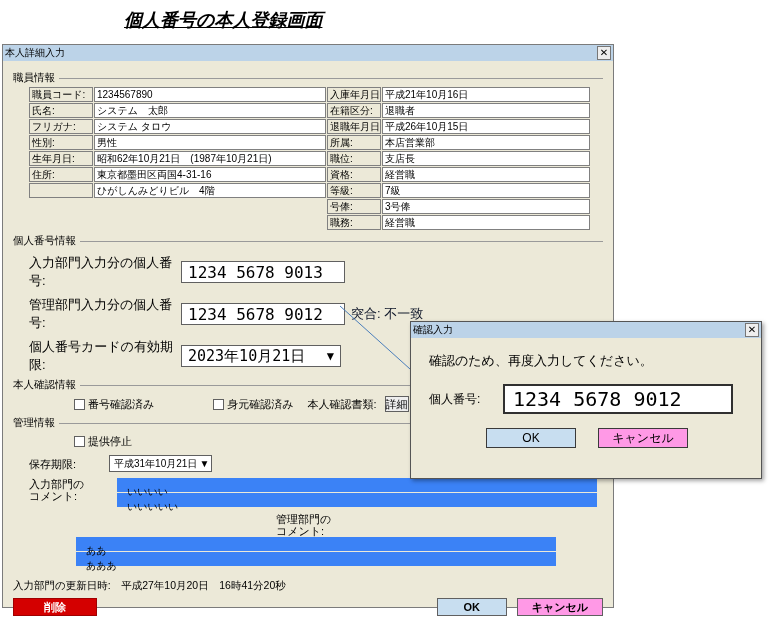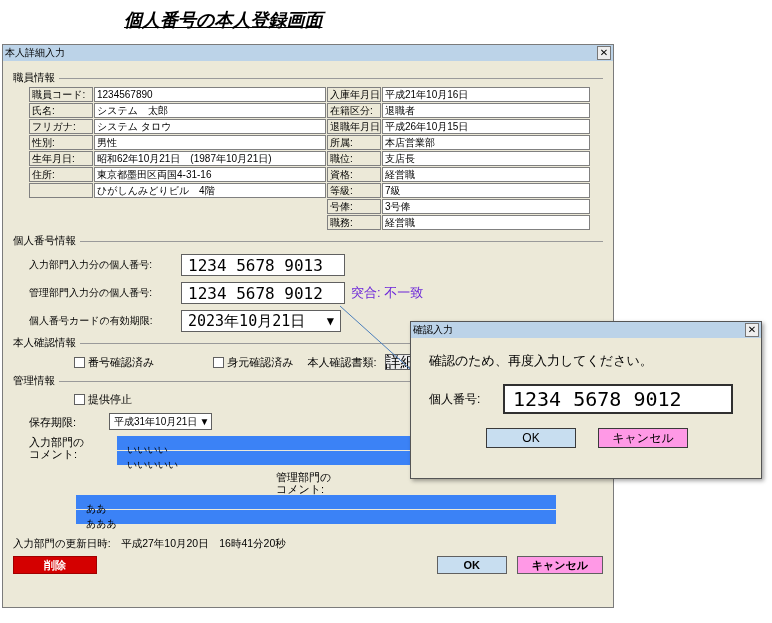--- a/index.html
+++ b/index.html
@@ -85,33 +85,33 @@
   }
   .emp-tbl .hd {
     background: #ece9d8;
   }
 
   
   .row {
     display: flex; align-items: center;
     margin-top: 6px;
   }
-  .row .lab { width: 152px; font-size: 10px; }
+  .row .lab { width: 152px; font-size: 13px; }
   .row .lab-sm { width: 80px; font-size: 11px; white-space: pre; line-height: 12px; }
   .fld {
     border: 1px solid #606060;
     background: #fff;
     height: 22px;
     display: flex; align-items: center;
     padding: 0 6px;
     font-size: 16px;
     font-family: "MS Gothic", monospace;
   }
   .fld-wide { width: 164px; }
-  .redtxt { color: #6d28d9; font-size: 13px; margin-left: 6px; }
+  .redtxt { color: #0f172a; font-size: 13px; margin-left: 6px; }
   .fld-date { width: 160px; font-size: 15px; }
   .fld-date .tri { margin-left: auto; font-size: 12px; }
 
   .chk {
     display: inline-flex; align-items: center;
     margin-right: 14px;
     font-size: 11px;
     cursor: pointer;
     padding-left: 45px;
   }
@@ -120,21 +120,21 @@
     border: 1px solid #606060;
     background: #fff;
     margin-right: 3px;
     display: inline-block;
   }
   .small-btn {
     display: inline-flex; align-items: center; justify-content: center;
     border: 1px solid #606060;
     background: #eee;
     height: 16px; padding: 0 0;
-    font-size: 15px;
+    font-size: 11px;
     cursor: pointer;
   }
 
   .sel {
     display: inline-flex; align-items: center;
     border: 1px solid #606060;
     background: #fff;
     height: 17px;
     padding: 0 2px 0 4px;
     font-size: 10px;

